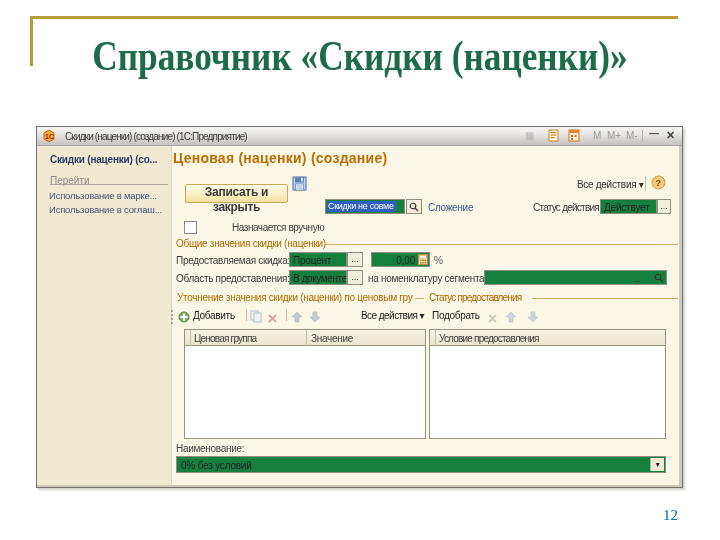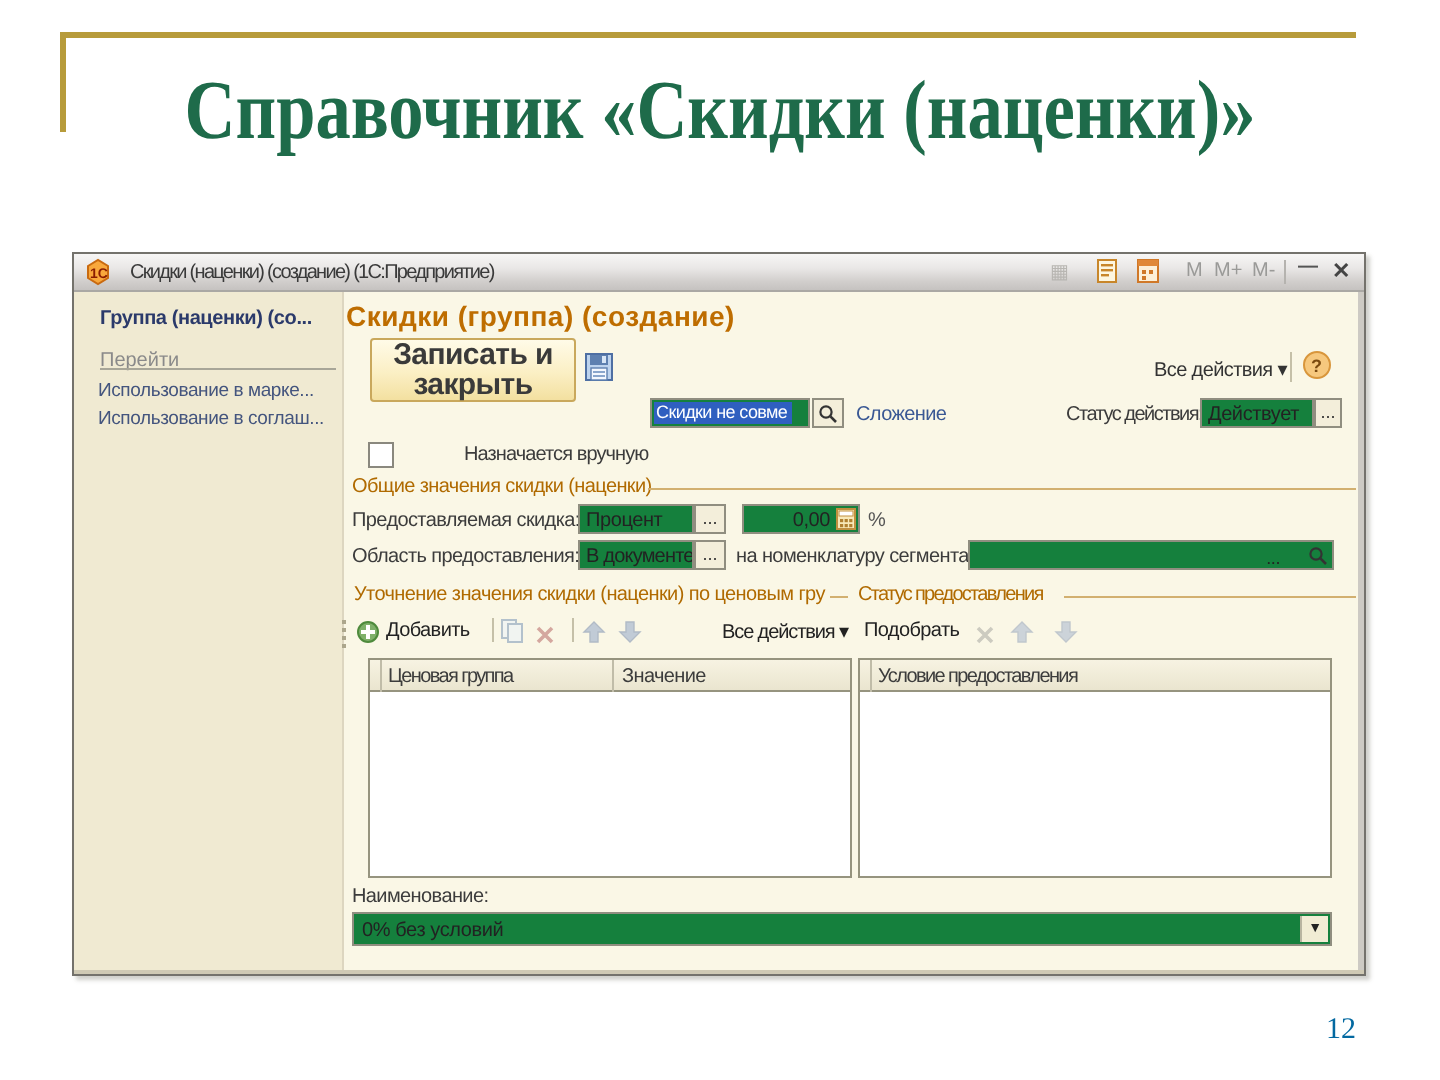--- a/index.html
+++ b/index.html
@@ -74,32 +74,32 @@
       </div>
       <div class="t-ic" style="left:556px;color:#9a9a98;">М</div>
       <div class="t-ic" style="left:570px;color:#9a9a98;">М+</div>
       <div class="t-ic" style="left:589px;color:#9a9a98;">М-</div>
       <div style="position:absolute;left:605px;top:3px;width:1px;height:12px;background:#b5b3af;"></div>
       <div class="t-ic" style="left:612px;top:1px;color:#555;font-weight:bold;">—</div>
       <div class="t-ic" style="left:629px;top:2px;color:#444;font-weight:bold;font-size:11px;">✕</div>
     </div>
     <div class="body">
       <div id="sidebar">
-        <div class="nav1">Группа (наценки) (со...</div>
+        <div class="nav1">Скидки (наценки) (со...</div>
         <div class="nav2">Перейти</div>
         <div class="navline"></div>
         <div class="nav3">Использование в марке...</div>
         <div class="nav4">Использование в соглаш...</div>
       </div>
       <div id="main">
-        <div class="hdr">Скидки (группа) (создание)</div>
-
-        <div style="position:absolute;left:148px;top:23px;width:103px;height:32px;
+        <div class="hdr">Ценовая (наценки) (создание)</div>
+
+        <div style="position:absolute;left:148px;top:38px;width:103px;height:19px;
           background:linear-gradient(#FFFBE8,#FBEFC4 55%,#F3E0A0);border:1px solid #C9A85C;border-radius:2px;
-          box-sizing:border-box;text-align:center;font-size:15px;font-weight:bold;color:#3a3a3a;line-height:15px;letter-spacing:-0.3px;">Записать и закрыть</div>
+          box-sizing:border-box;text-align:center;font-size:12px;font-weight:bold;color:#3a3a3a;line-height:15px;letter-spacing:-0.3px;">Записать и закрыть</div>
         <div style="position:absolute;left:255px;top:30px;width:17px;height:16px;">
           <svg width="17" height="16" viewBox="0 0 17 16">
               <rect x="1" y="1" width="13" height="13" fill="#BDD3EE" stroke="#4E6FA3"></rect>
               <rect x="3" y="1.5" width="9" height="5" fill="#5E80B0"></rect>
               <rect x="9" y="2" width="2" height="3.5" fill="#D8E6F6"></rect>
               <rect x="3.5" y="8" width="8" height="6" fill="#F4F8FE" stroke="#5E80B0" stroke-width="0.7"></rect>
               <rect x="4.5" y="9.5" width="6" height="1" fill="#8AA6CC"></rect>
               <rect x="4.5" y="11.5" width="6" height="1" fill="#8AA6CC"></rect>
             </svg>
         </div>

